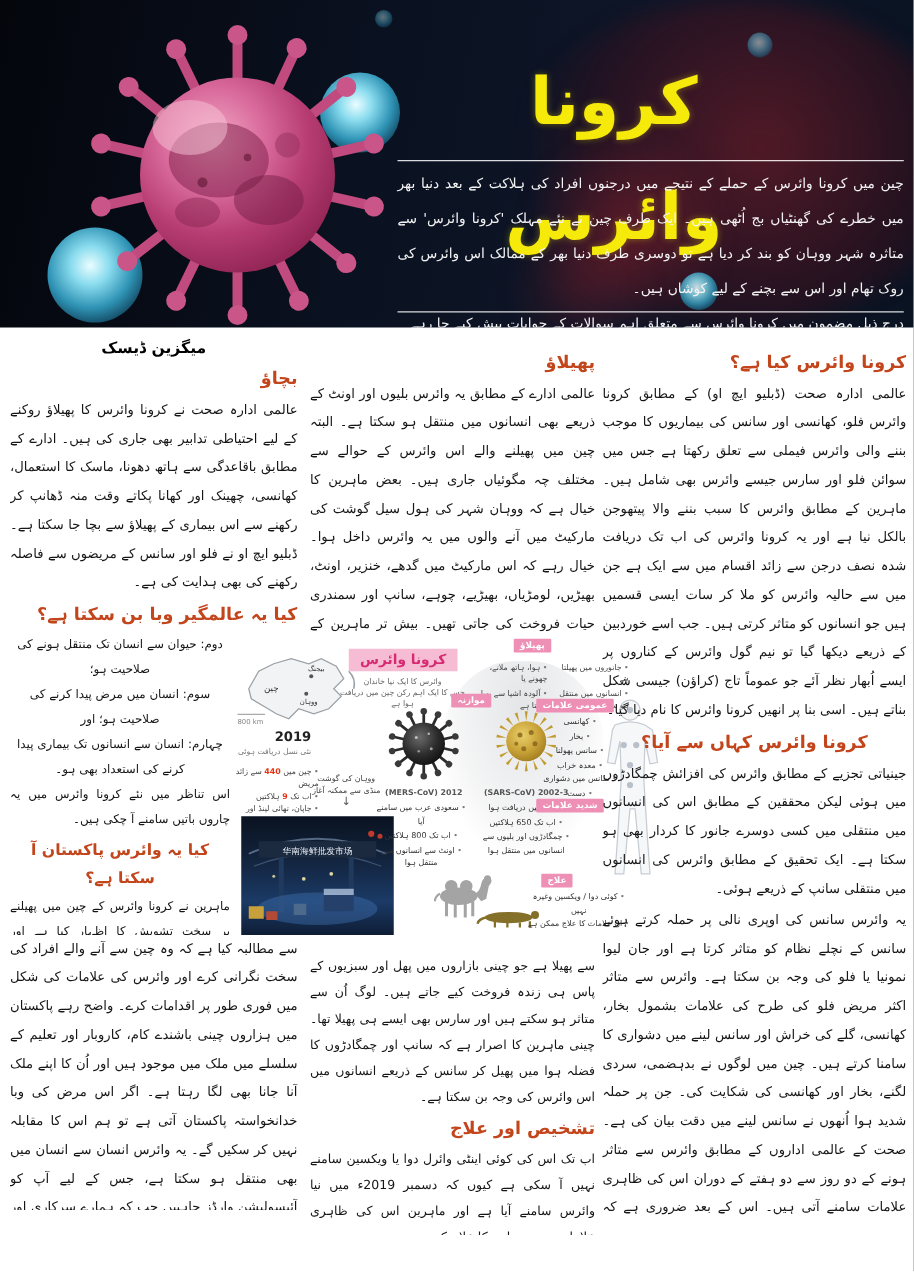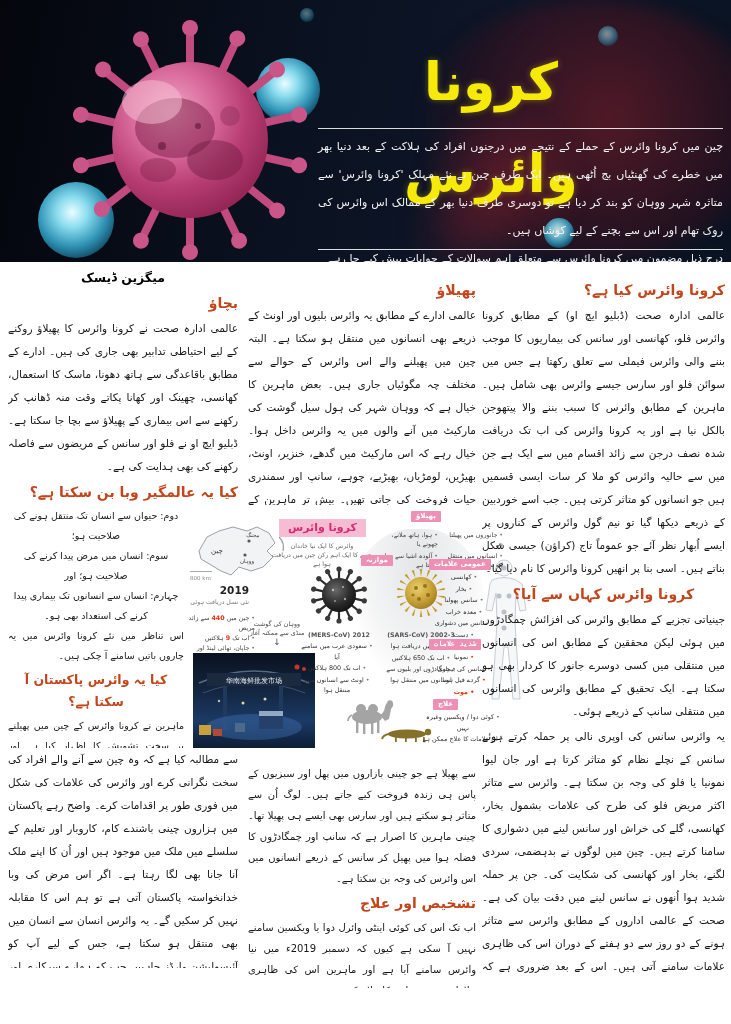--- a/index.html
+++ b/index.html
@@ -452,27 +452,21 @@
     <div class="chip" style="left:244px;top:54px;">عمومی علامات</div>
     <div class="mini-list" style="left:240px;top:67px;width:78px;">
       <div class="mi">کھانسی</div>
       <div class="mi">بخار</div>
       <div class="mi">سانس پھولنا</div>
       <div class="mi">معدہ خراب</div>
       <div class="mi">سانس میں دشواری</div>
       <div class="mi">دست</div>
     </div>
 
-    <div class="chip" style="left:244px;top:134px;font-family:Liberation Mono, monospace;">شدید علامات</div>
-    <div class="mini-list" style="left:240px;top:147px;width:78px;">
-      <div class="mi red-b">نمونیا</div>
-      <div class="mi red-b">سانس کی بیماری</div>
-      <div class="mi red-b">گردے فیل ہونا</div>
-      <div class="mi red-b red-t">موت</div>
-    </div>
+    <div class="chip" style="left:244px;top:134px;">شدید علامات</div>
 
     <div class="chip" style="left:248px;top:194px;">علاج</div>
     <div class="mini-list" style="left:236px;top:207px;width:84px;">
       <div class="mi">کوئی دوا / ویکسین وغیرہ نہیں</div>
       <div class="mi">ان علامات کا علاج ممکن ہے</div>
     </div>
   </section>
 
   <section class="col col-right">
     <h3 class="sec">کرونا وائرس کیا ہے؟</h3>

